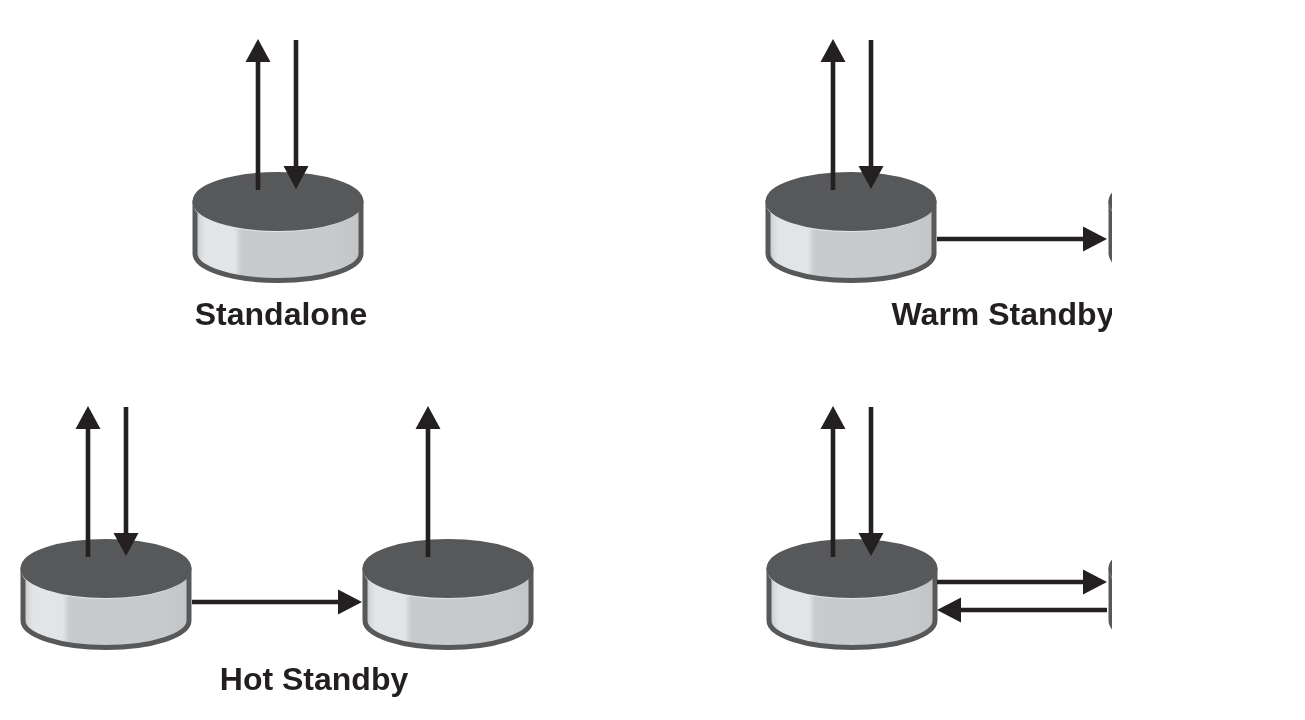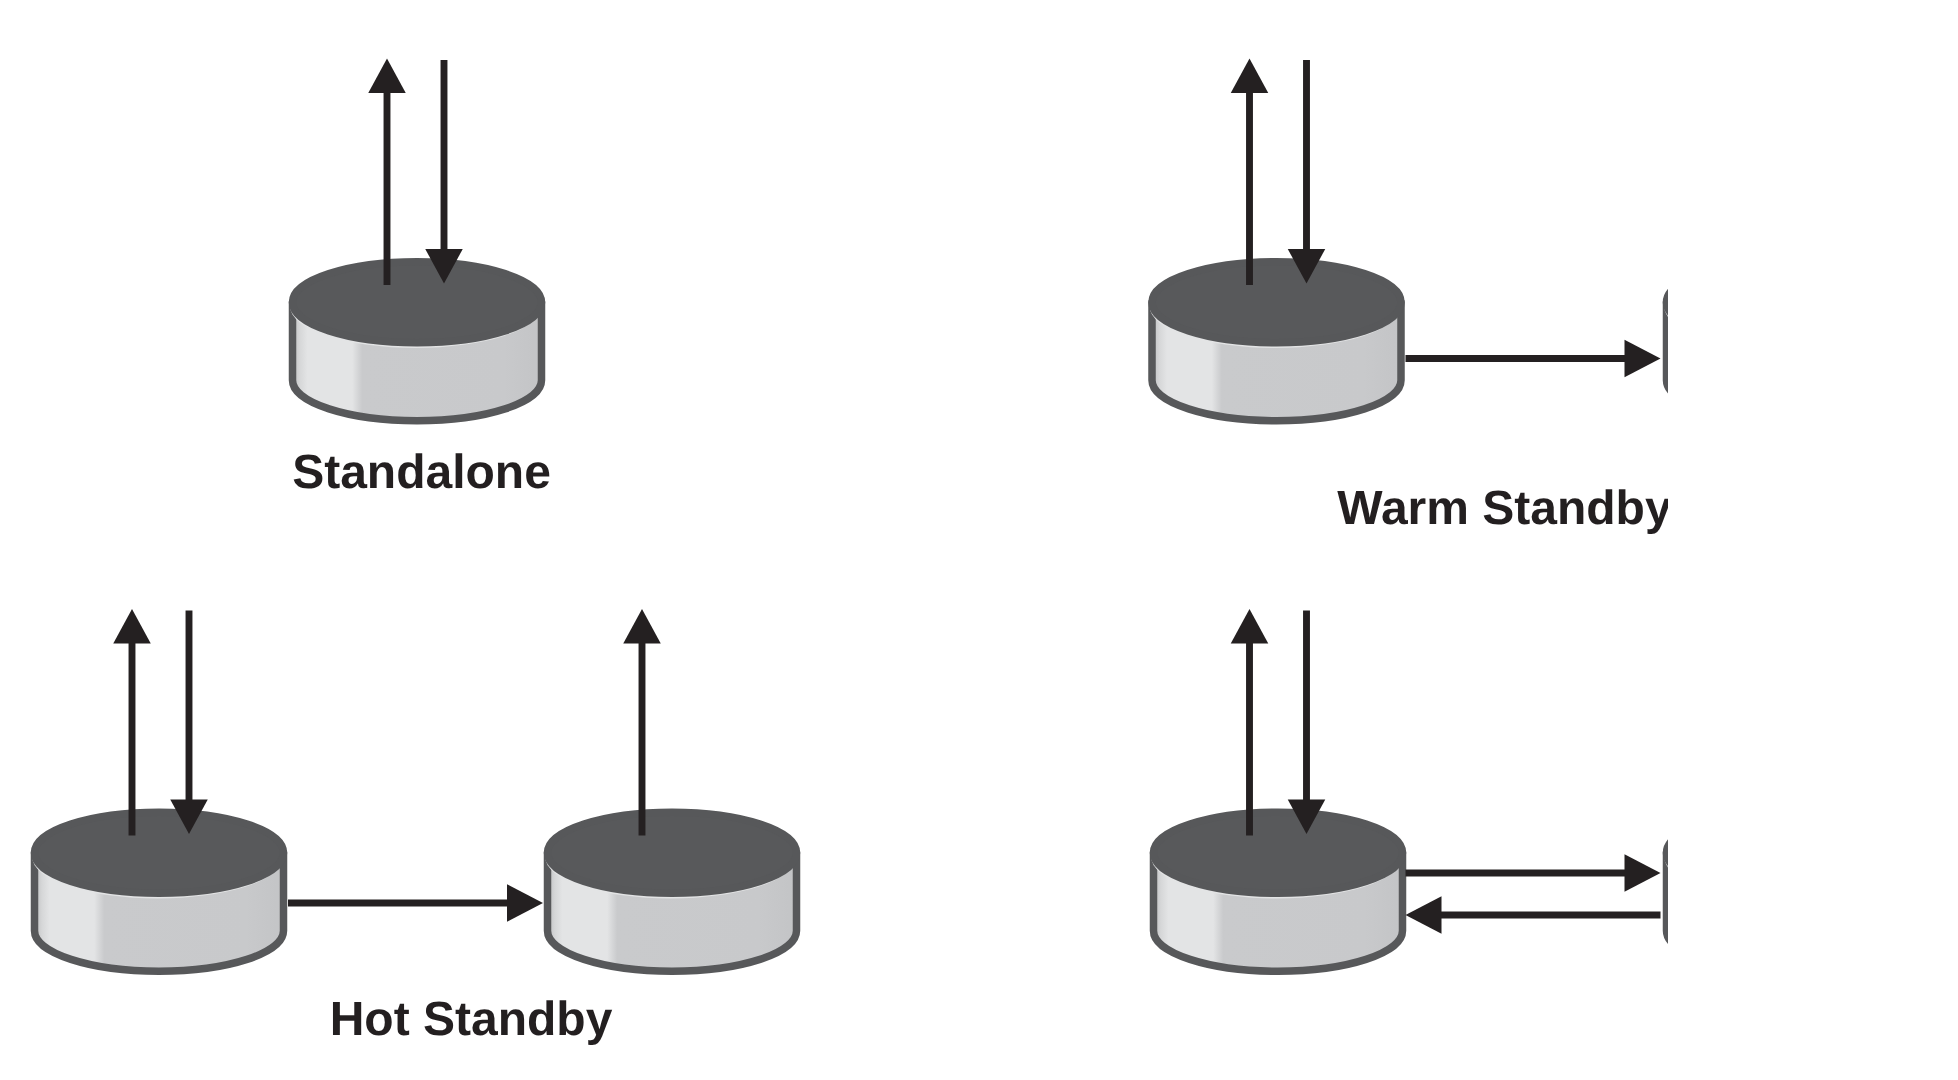--- a/index.html
+++ b/index.html
@@ -99,16 +99,16 @@
       <use href="#arr-up" transform="translate(833,406)"></use>
       <use href="#arr-down" transform="translate(871,406)"></use>
       <use href="#arr-up" transform="translate(1174,406)"></use>
       <use href="#arr-down" transform="translate(1212,406)"></use>
       <use href="#arr-right" transform="translate(937,582)"></use>
       <use href="#arr-right" transform="translate(1107,610) scale(-1,1)"></use>
     </g>
   </svg>
 
   <div class="label" style="left:281px;  top:298px;">Standalone</div>
-  <div class="label" style="left:1003px; top:298px;margin-top:24px;">Warm Standby</div>
+  <div class="label" style="left:1003px; top:298px;">Warm Standby</div>
   <div class="label" style="left:288px;  top:663px;margin-left:26px;">Hot Standby</div>
 
 </div>
 
 </body></html>

